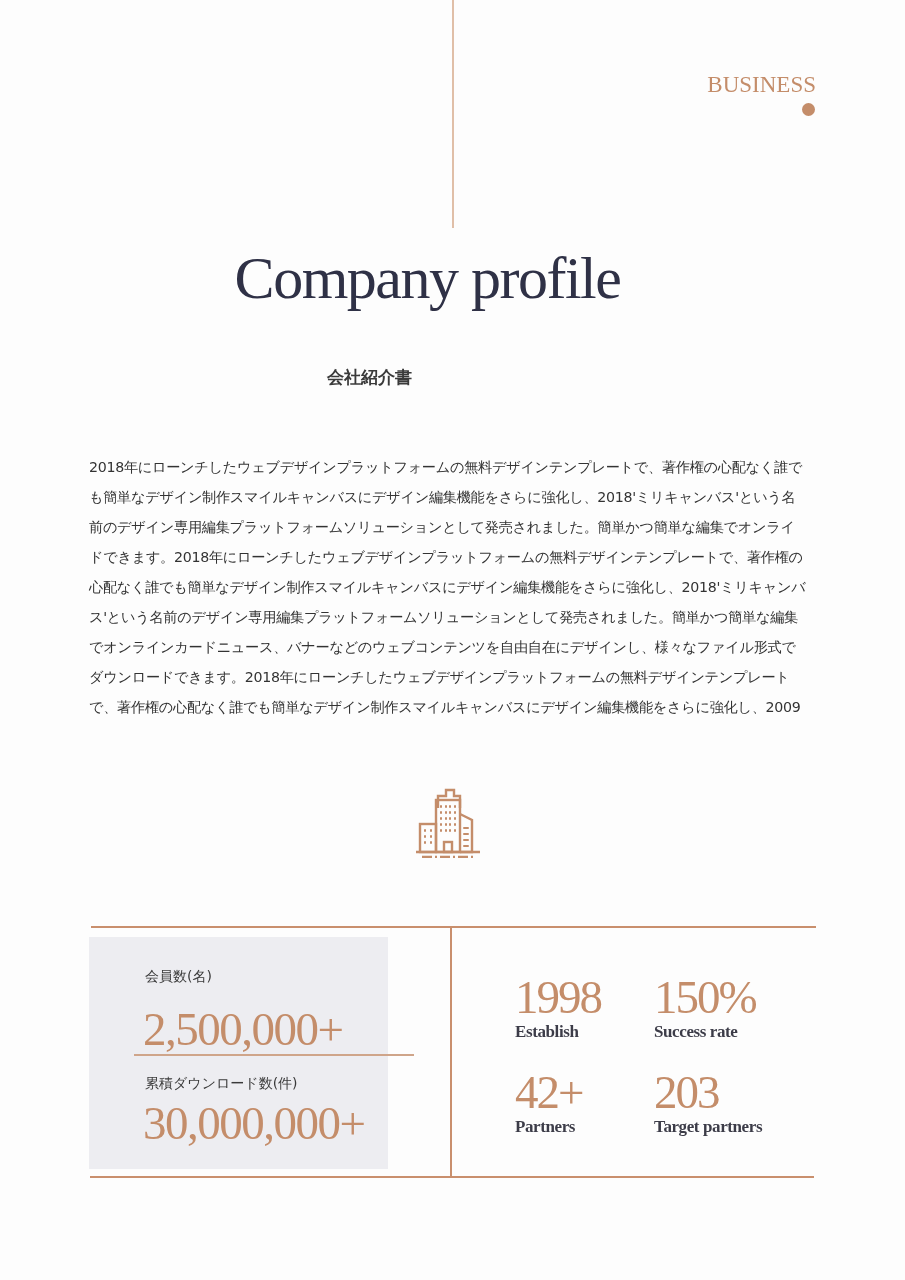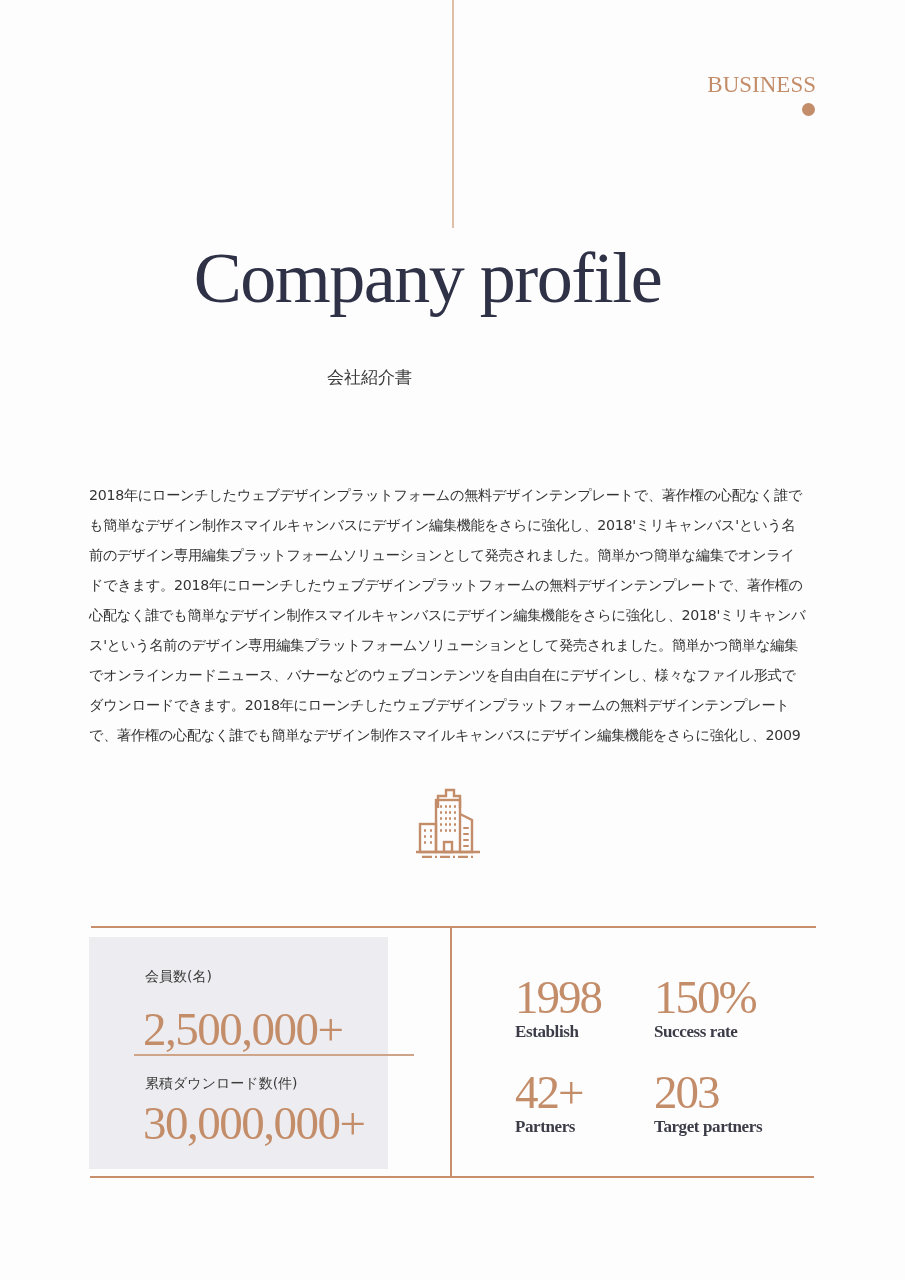--- a/index.html
+++ b/index.html
@@ -19,29 +19,29 @@
       font-size: 23px; color: #c48d6a; letter-spacing: 0px;
     }
     .business-dot {
       position: absolute; left: 802px; top: 103px;
       width: 13px; height: 13px; border-radius: 50%; background: #c48d6a;
     }
     .title {
       position: absolute; left: 0; width: 855px; top: 228px;
       text-align: center;
       font-family: "Liberation Serif", "DejaVu Serif", serif;
-      font-size: 72px; color: #2f3146; letter-spacing: -1.5px;
+      font-size: 60px; color: #2f3146; letter-spacing: -1.5px;
       line-height: 100px;
     }
     .subtitle {
       position: absolute; left: 0; width: 739px; top: 366px;
-      text-align: center; font-size: 17px; font-weight: normal; color: #3a3a3a;
+      text-align: center; font-size: 17px; font-weight: bold; color: #3a3a3a;
     }
     .body-text {
-      position: absolute; left: 89px; top: 480px; width: 725px;
+      position: absolute; left: 89px; top: 452px; width: 725px;
       font-size: 14.2px; line-height: 30px; color: #333333;
       letter-spacing: -0.3px;
     }
     .body-text p { margin: 0; white-space: nowrap; }
     .building-icon {
       position: absolute; left: 414px; top: 786px; width: 68px; height: 72px;
     }
     .stats-top-line {
       position: absolute; left: 91px; top: 926px; width: 725px; height: 1.5px;
       background: #c98f6d;

